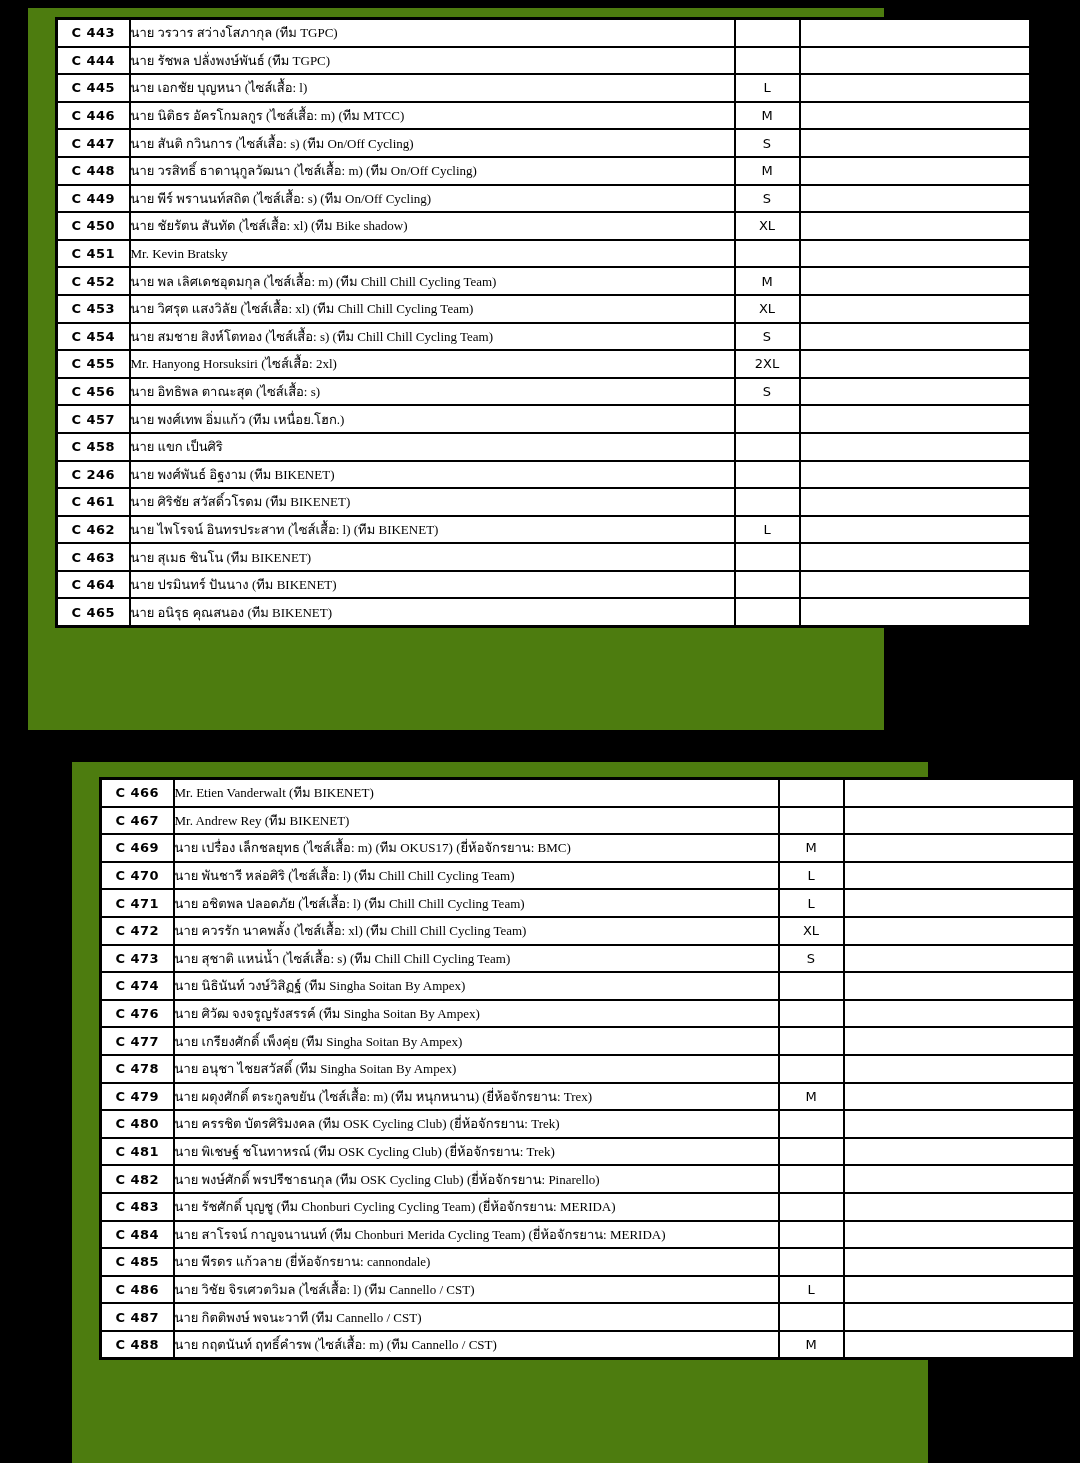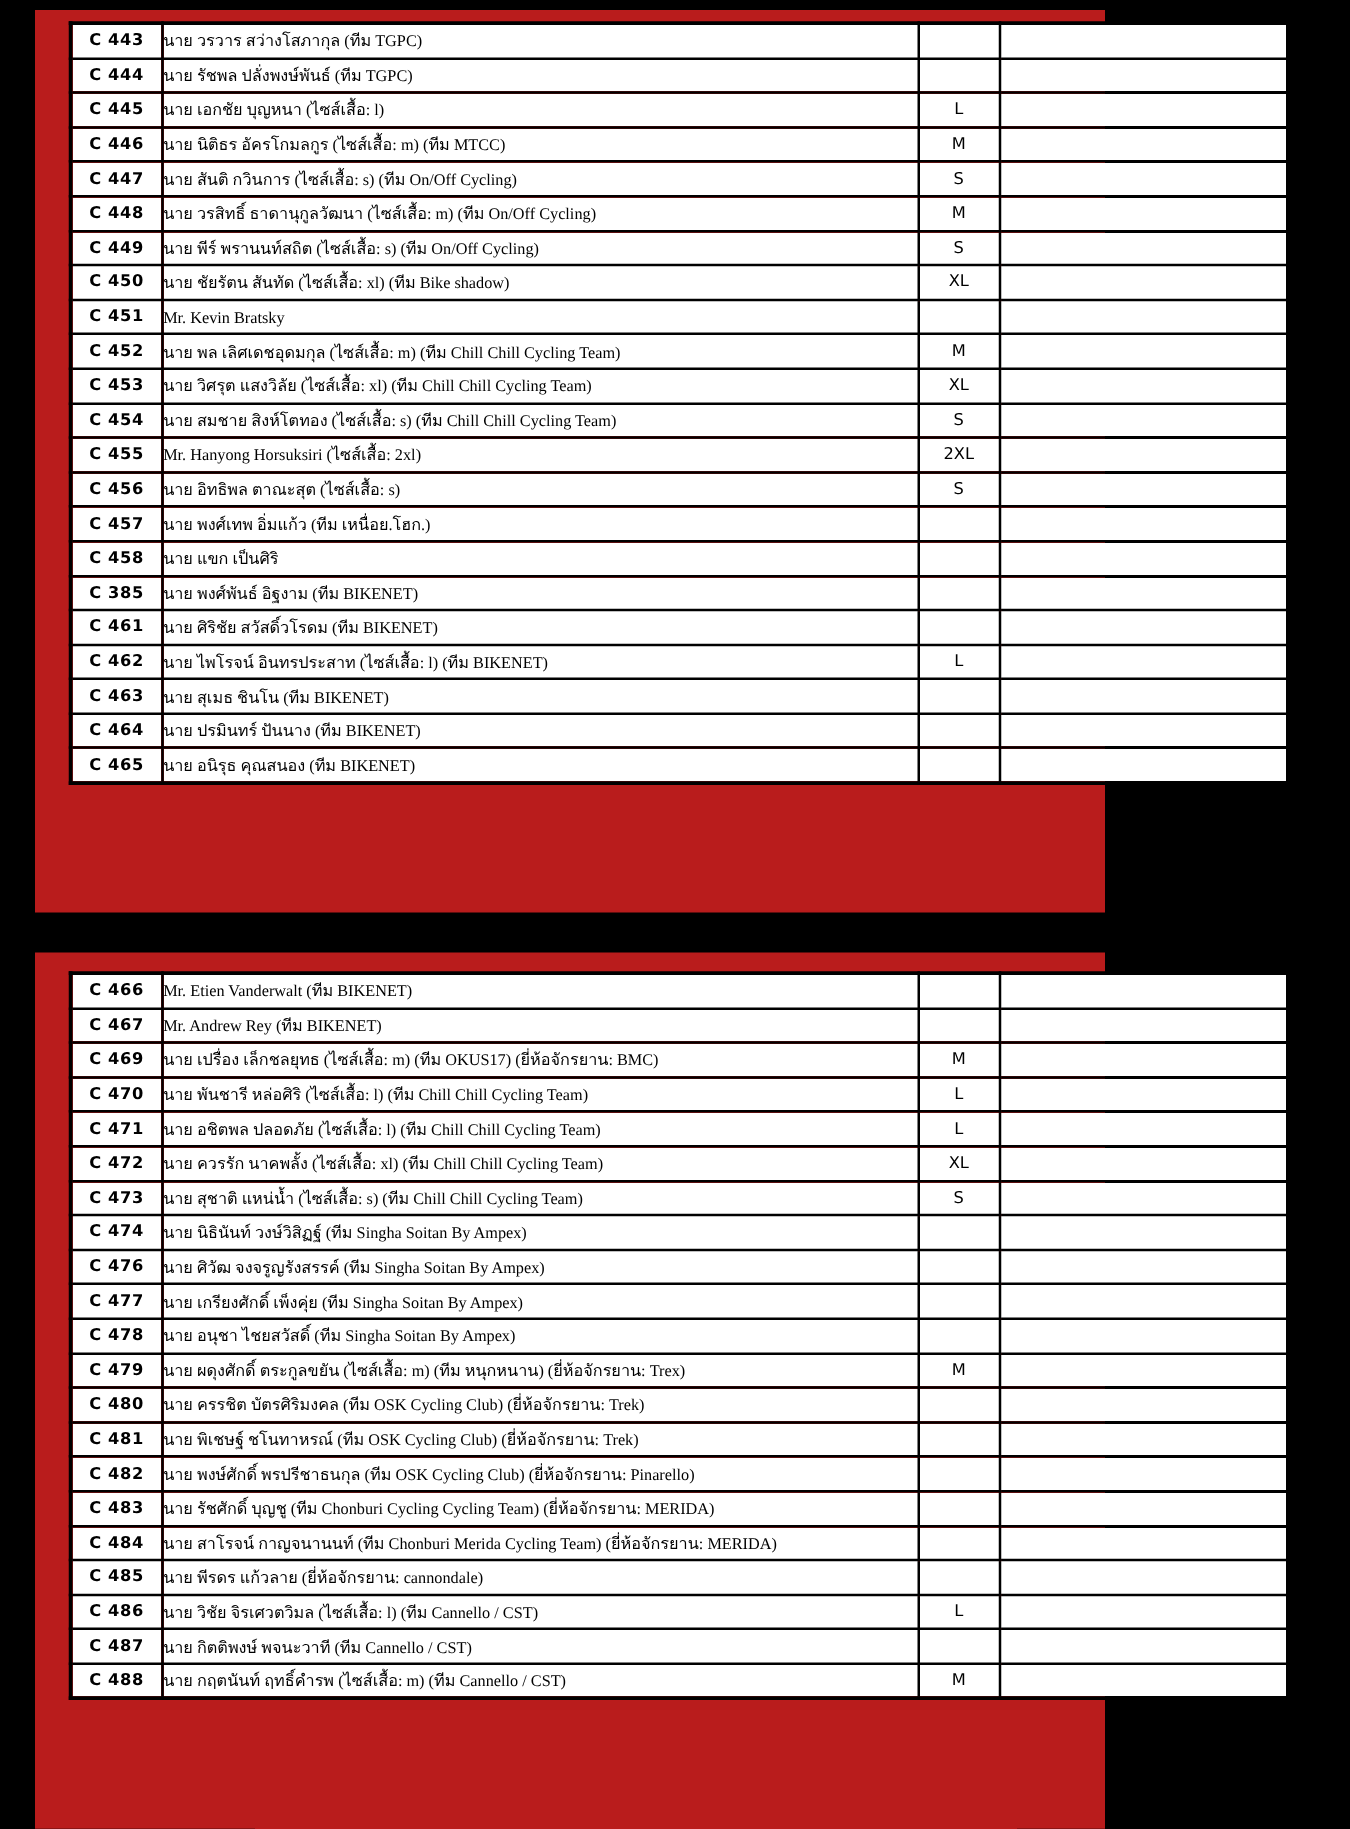--- a/index.html
+++ b/index.html
@@ -11,24 +11,24 @@
     width: 1080px;
     height: 1463px;
     background: #000000;
     font-family: "DejaVu Sans", "Liberation Sans", sans-serif;
     overflow: hidden;
   }
   .page {
     position: absolute;
     left: 28px;
     width: 856px;
-    background: #b91c1c;
+    background: #4d7c0f;
   }
   .page-1 { top: 8px;   height: 722px; }
-  .page-2 { top: 762px; height: 701px; }
+  .page-2 { top: 762px; height: 701px; margin-left: 44px; }
 
   table.roster {
     position: absolute;
     left: 27px;
     border-collapse: collapse;
     table-layout: fixed;
     width: 974px;
     border: 3px solid #000000;
   }
   .page-1 table.roster { top: 9px; }
@@ -168,21 +168,21 @@
           <td class="cell-size"></td>
           <td class="cell-blank"></td>
         </tr>
         <tr>
           <td class="cell-id">C 458</td>
           <td class="cell-name">นาย แขก เป็นศิริ</td>
           <td class="cell-size"></td>
           <td class="cell-blank"></td>
         </tr>
         <tr>
-          <td class="cell-id">C 385</td>
+          <td class="cell-id">C 246</td>
           <td class="cell-name">นาย พงศ์พันธ์ อิฐงาม (ทีม BIKENET)</td>
           <td class="cell-size"></td>
           <td class="cell-blank"></td>
         </tr>
         <tr>
           <td class="cell-id">C 461</td>
           <td class="cell-name">นาย ศิริชัย สวัสดิ์วโรดม (ทีม BIKENET)</td>
           <td class="cell-size"></td>
           <td class="cell-blank"></td>
         </tr>

